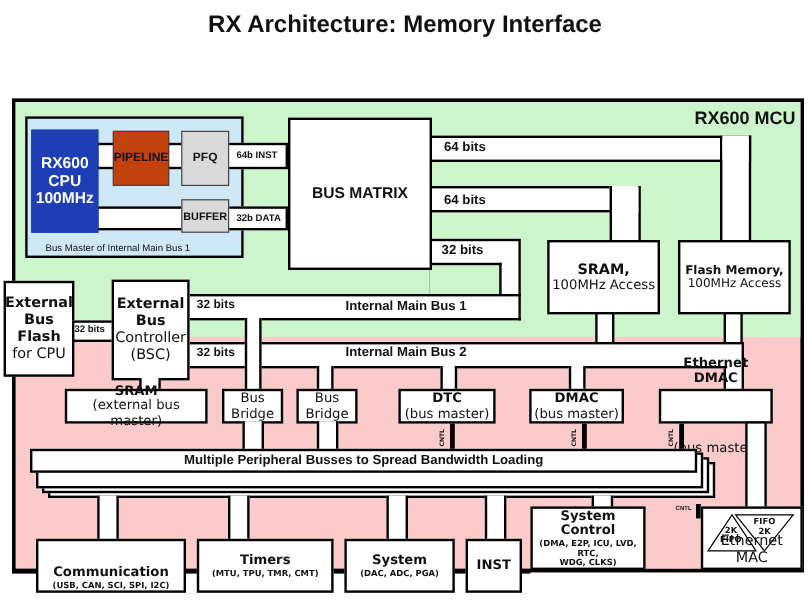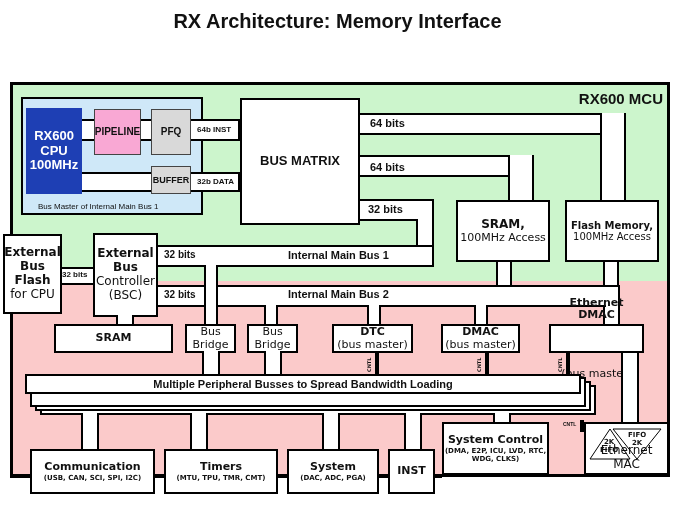--- a/index.html
+++ b/index.html
@@ -32,21 +32,21 @@
 <div class="bus" style="left:80px;top:119px;width:160px;height:22px;"></div>
 <div class="bus" style="left:80px;top:172px;width:160px;height:20px;"></div>
 <div class="lbl" style="left:197px;top:125px;font-size:8px;">64b INST</div>
 <div class="lbl" style="left:197px;top:177px;font-size:8px;">32b DATA</div>
 
 <div class="box" style="left:26px;top:108px;width:56px;height:86px;background:#1e3fb4;border:1px solid #1e3fb4;color:#fff;font-weight:bold;font-size:13px;">
   <span>RX600</span>
   <span>CPU</span>
   <span>100MHz</span>
 </div>
-<div class="box" style="left:94px;top:109px;width:47px;height:46px;background:#f9a8d4;border:1px solid #444;font-weight:bold;font-size:10px;">
+<div class="box" style="left:94px;top:109px;width:47px;height:46px;background:#c2410c;border:1px solid #444;font-weight:bold;font-size:10px;">
   <span>PIPELINE</span>
 </div>
 <div class="box" style="left:151px;top:109px;width:40px;height:46px;background:#d9d9d9;border:1px solid #444;font-weight:bold;font-size:10px;">
   <span>PFQ</span>
 </div>
 <div class="box" style="left:151px;top:166px;width:40px;height:28px;background:#d9d9d9;border:1px solid #444;font-weight:bold;font-size:9px;">
   <span>BUFFER</span>
 </div>
 
 <div class="bus" style="left:358px;top:113px;width:268px;height:22px;border-bottom:none;"></div>
@@ -106,20 +106,21 @@
 <div class="box" style="left:93px;top:233px;width:65px;height:84px;font-size:12px;">
   <span class="cand b">External</span>
   <span class="cand b">Bus</span>
   <span class="cand">Controller</span>
   <span class="cand">(BSC)</span>
 </div>
 <div class="nb" style="left:116px;top:315px;width:18px;height:12px;border-left:2px solid #000;border-right:2px solid #000;box-sizing:border-box;"></div>
 
 <div class="box" style="left:54px;top:324px;width:119px;height:29px;font-size:11px;">
   <span class="cand b">SRAM</span>
+  <span class="cand">(external bus master)</span>
 </div>
 <div class="box" style="left:185px;top:324px;width:51px;height:29px;font-size:11px;">
   <span class="cand">Bus</span>
   <span class="cand">Bridge</span>
 </div>
 <div class="box" style="left:247px;top:324px;width:51px;height:29px;font-size:11px;">
   <span class="cand">Bus</span>
   <span class="cand">Bridge</span>
 </div>
 <div class="box" style="left:332px;top:324px;width:81px;height:29px;font-size:11px;">
@@ -153,21 +154,21 @@
 <div class="bus" style="left:25px;top:374px;width:556px;height:20px;display:flex;align-items:center;justify-content:center;">
   <span class="lbl" style="position:static;font-size:11px;">Multiple Peripheral Busses to Spread Bandwidth Loading</span>
 </div>
 
 <div class="nb" style="left:81px;top:413px;width:18px;height:38px;border-left:2px solid #000;border-right:2px solid #000;box-sizing:border-box;"></div>
 <div class="nb" style="left:190px;top:413px;width:18px;height:38px;border-left:2px solid #000;border-right:2px solid #000;box-sizing:border-box;"></div>
 <div class="nb" style="left:322px;top:413px;width:18px;height:38px;border-left:2px solid #000;border-right:2px solid #000;box-sizing:border-box;"></div>
 <div class="nb" style="left:404px;top:413px;width:18px;height:38px;border-left:2px solid #000;border-right:2px solid #000;box-sizing:border-box;"></div>
 <div class="nb" style="left:493px;top:413px;width:18px;height:12px;border-left:2px solid #000;border-right:2px solid #000;box-sizing:border-box;"></div>
 
-<div class="box" style="left:442px;top:422px;width:107px;height:53px;font-size:11px;">
+<div class="box" style="left:442px;top:422px;width:96px;height:53px;font-size:11px;">
   <span class="cand b">System Control</span>
   <span class="small">(DMA, E2P, ICU, LVD, RTC,</span>
   <span class="small">WDG, CLKS)</span>
 </div>
 <div class="lbl" style="left:563px;top:421px;font-size:5px;">CNTL</div>
 <div class="blackbar" style="left:580px;top:420px;width:4px;height:12px;"></div>
 
 <div class="box" style="left:584px;top:422px;width:85px;height:53px;justify-content:flex-end;font-size:12px;">
   <svg width="78" height="34" viewBox="0 0 78 34" style="position:absolute;left:3px;top:3px;">
     <polygon points="1,32 21,2 41,32" fill="none" stroke="#000" stroke-width="1"></polygon>
@@ -175,21 +176,21 @@
   </svg>
   <span class="small" style="position:absolute;left:18px;top:14px;">2K</span>
   <span class="small" style="position:absolute;left:14px;top:22px;">FIFO</span>
   <span class="small" style="position:absolute;left:42px;top:7px;">FIFO</span>
   <span class="small" style="position:absolute;left:46px;top:15px;">2K</span>
   <span class="cand" style="margin-bottom:1px;">Ethernet MAC</span>
 </div>
 
 <div class="blackbar" style="left:10px;top:474px;width:432px;height:4px;"></div>
 
-<div class="box" style="left:30px;top:449px;width:125px;height:45px;font-size:11px;">
+<div class="box" style="left:30px;top:449px;width:125px;height:45px;font-size:11px;justify-content:flex-end;">
   <span class="cand b">Communication</span>
   <span class="small">(USB, CAN, SCI, SPI, I2C)</span>
 </div>
 <div class="box" style="left:164px;top:449px;width:114px;height:45px;font-size:11px;align-items:center;">
   <span class="cand b">Timers</span>
   <span class="small">(MTU, TPU, TMR, CMT)</span>
 </div>
 <div class="box" style="left:287px;top:449px;width:92px;height:45px;font-size:11px;">
   <span class="cand b">System</span>
   <span class="small">(DAC, ADC, PGA)</span>

